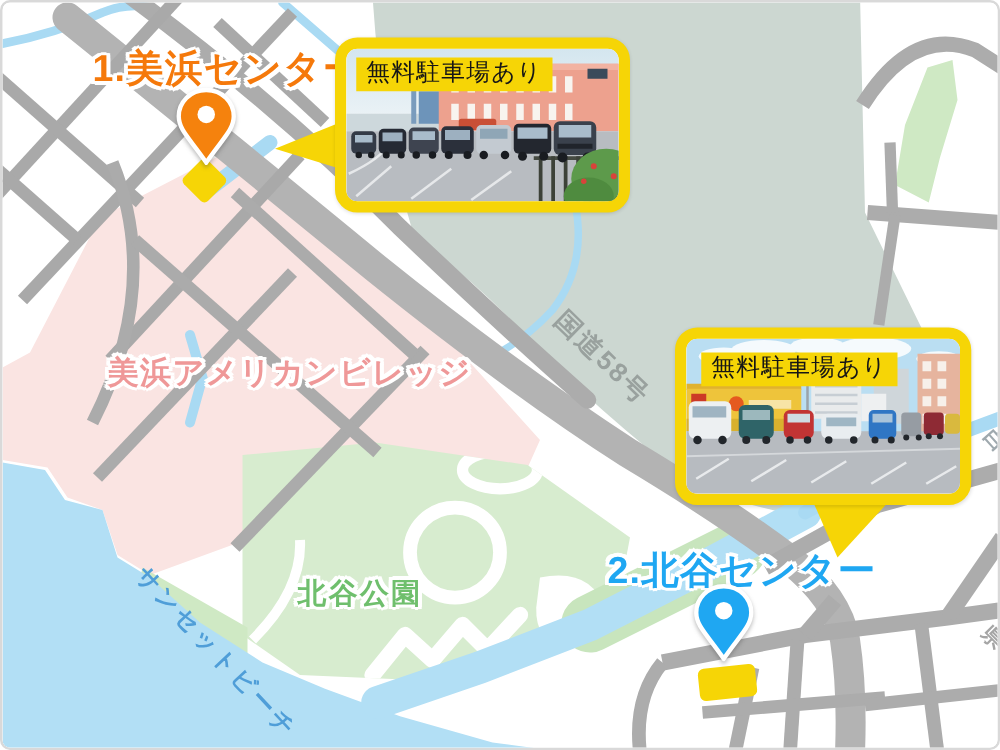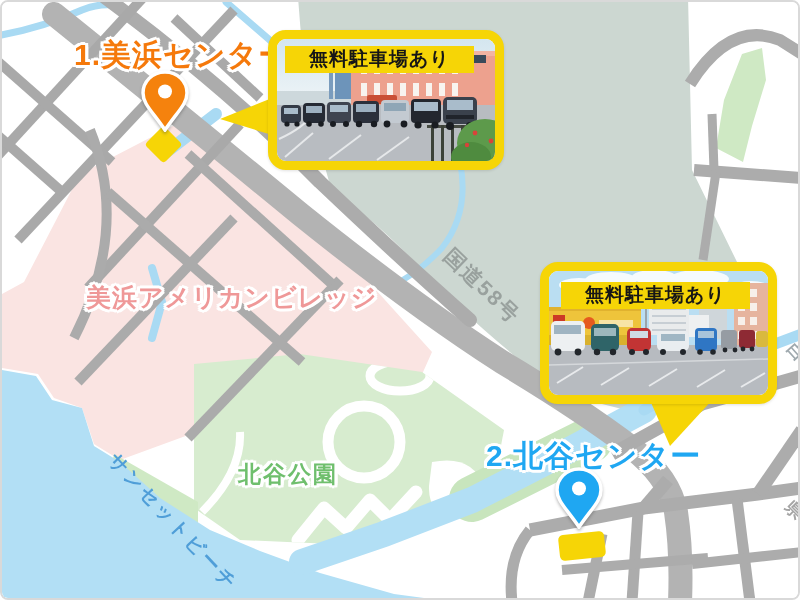--- a/index.html
+++ b/index.html
@@ -37,22 +37,22 @@
   
   .tri{position:absolute;z-index:4;}
   .tri1{left:216px;top:88px;}
   .tri2{left:640px;top:392px;}
   .callout{position:absolute;margin:0;background:#fff;border:9px solid #f6d506;
     border-radius:18px;box-sizing:border-box;z-index:5;overflow:hidden;
     box-shadow:0 1px 3px rgba(0,0,0,0.12);}
   .c1{left:266px;top:28px;width:236px;height:140px;}
   .c2{left:538px;top:260px;width:237px;height:142px;}
   .photo{display:block;}
-  .badge{position:absolute;background:#f6d506;color:#161616;font-weight:bold;
-    font-size:19px;line-height:1.2;padding:2px 24px;letter-spacing:1px;white-space:nowrap;}
+  .badge{position:absolute;background:#f6d506;color:#161616;font-weight:normal;
+    font-size:19px;line-height:1.2;padding:2px 8px;letter-spacing:1px;white-space:nowrap;}
   .b1{left:8px;top:7px;}
   .b2{left:12px;top:11px;}
   
   .pin{position:absolute;z-index:6;filter:drop-shadow(0 2px 1.5px rgba(60,60,60,0.35));}
   .pin1{left:135px;top:64px;}
   .pin2{left:549px;top:461px;}
 </style>
 </head>
 <body>
 

